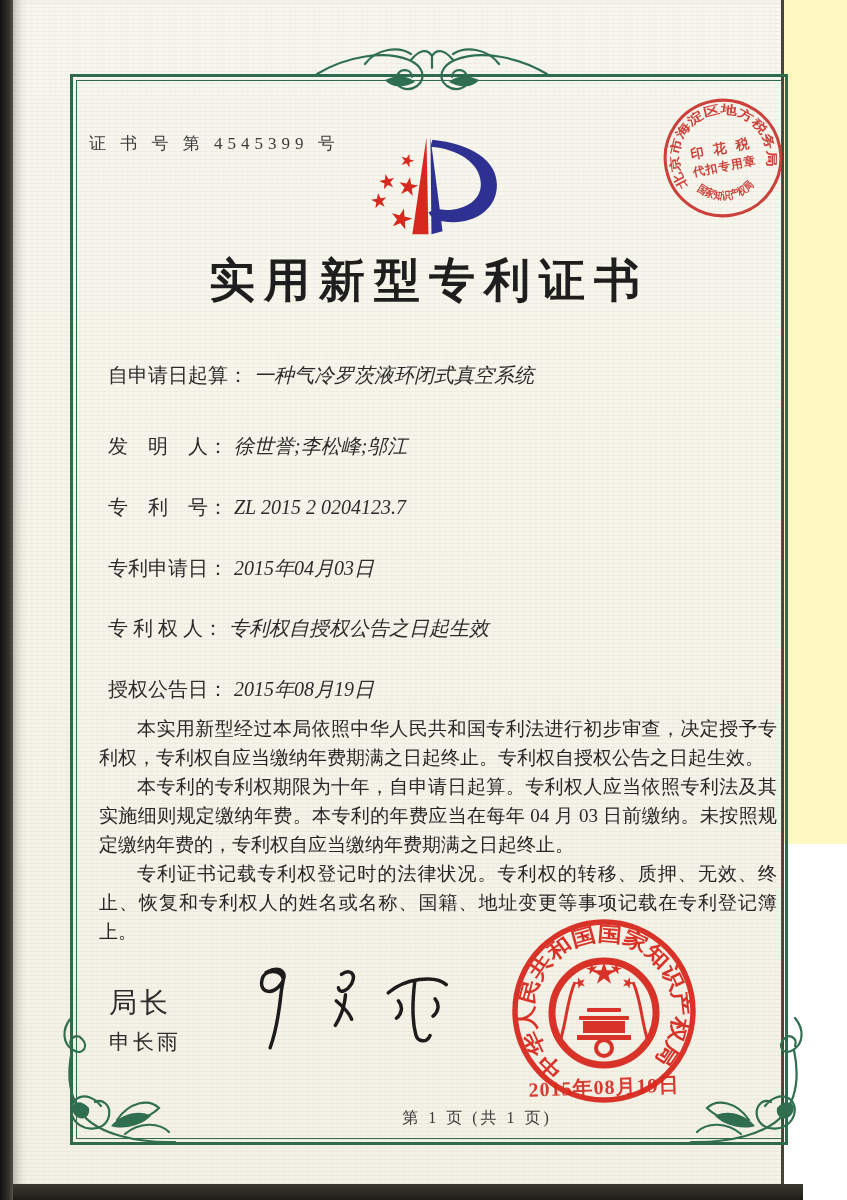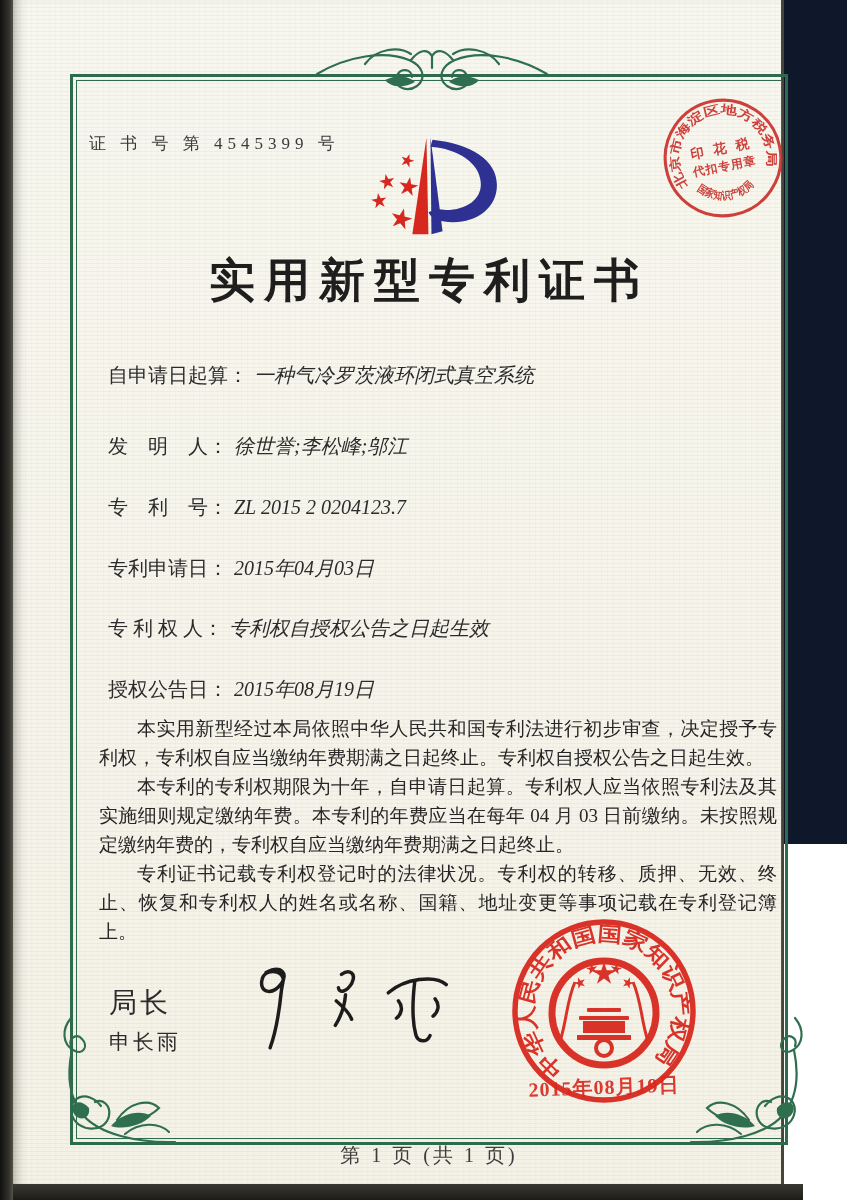--- a/index.html
+++ b/index.html
@@ -1,17 +1,17 @@
 <!DOCTYPE html>
 <html><head>
 <meta charset="utf-8">
 <style>
   html,body{margin:0;padding:0;}
   body{width:847px;height:1200px;background:#ffffff;font-family:"Liberation Serif","DejaVu Serif",serif;overflow:hidden;}
-  .stage{position:relative;width:847px;height:844px;background:#0f172a;}
+  .stage{position:relative;width:847px;height:844px;background:#fef9c3;}
 
   
   .scan-left{position:absolute;left:0;top:0;width:13px;height:1200px;
     background:linear-gradient(90deg,#101010,#34332b 70%,#55544a);}
   .scan-bottom{position:absolute;left:13px;top:1184px;width:790px;height:16px;
     background:linear-gradient(180deg,#3a3931,#1d1c17);}
   .page{position:absolute;left:13px;top:0;width:768px;height:1200px;
     background:
       repeating-linear-gradient(0deg, rgba(203,203,176,.20) 0 1px, rgba(0,0,0,0) 1px 4px),
       repeating-linear-gradient(90deg, rgba(208,206,186,.10) 0 1px, rgba(0,0,0,0) 1px 6px),
@@ -50,22 +50,22 @@
   .body-text p{margin:0;text-indent:2em;}
 
   .director-title{position:absolute;left:96px;top:984px;font-size:28px;color:#2b2b2b;letter-spacing:3px;}
   .director-name{position:absolute;left:96px;top:1028px;font-size:21px;color:#2b2b2b;letter-spacing:3px;}
   .signature{position:absolute;left:222px;top:948px;width:220px;height:112px;}
 
   .cnipa-seal{position:absolute;left:496px;top:916px;width:190px;height:190px;opacity:.94;}
   .seal-date{position:absolute;left:496px;top:1074px;width:190px;text-align:center;
     font-size:20px;font-weight:bold;color:#d8281e;letter-spacing:1px;transform:rotate(-2deg);opacity:.9;}
 
-  .footer{position:absolute;left:57px;top:1142px;width:718px;text-align:center;
-    font-size:20px;letter-spacing:3px;color:#3c3c3c;}
+  .footer{position:absolute;left:57px;top:1108px;width:718px;text-align:center;
+    font-size:16px;letter-spacing:3px;color:#3c3c3c;padding-left:48px;}
 
   .green{stroke:#2f6e4f;fill:none;stroke-width:2.2;stroke-linecap:round;}
   .greenf{fill:#2f6e4f;stroke:none;}
 </style>
 </head>
 <body>
 
 <div class="stage">
   <div class="scan-left"></div>
   <div class="page">

